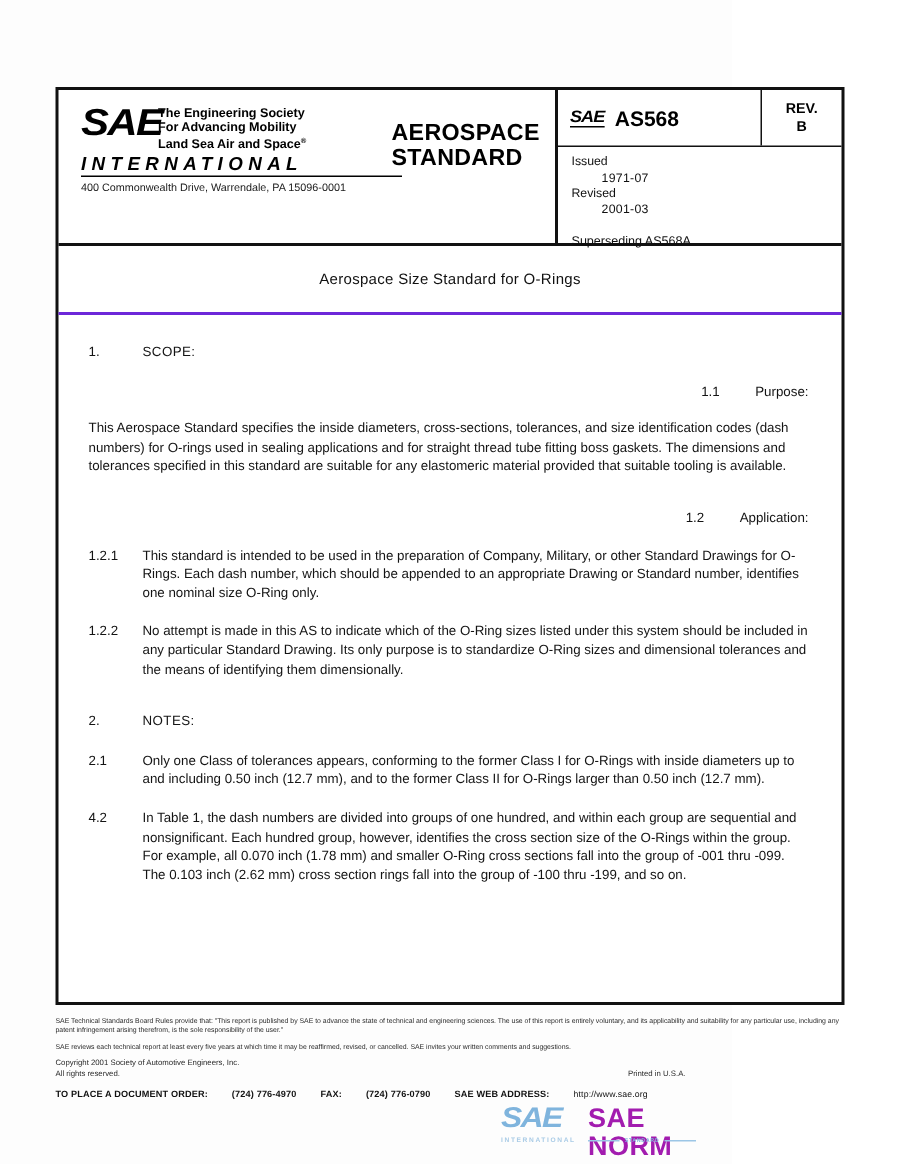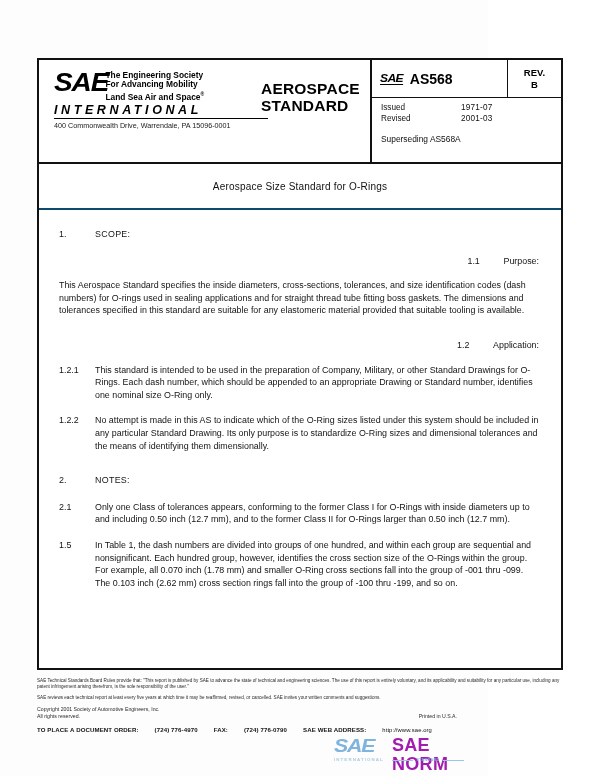--- a/index.html
+++ b/index.html
@@ -131,33 +131,33 @@
     line-height:12px;
     text-align:right;
   }
   .dates{
     position:relative;
     padding:5px 0 0 9px;
     font-size:8.2px;
     color:#101010;
     line-height:10.5px;
   }
-  .date-line{display:flex;}
+  .date-line{display:flex;flex-direction:column;}
   .date-label{width:60px;}
   .date-val{letter-spacing:0.2px;margin-left:20px;}
   .superseding{
     padding:10px 0 0 9px;
     font-size:8.4px;
     color:#101010;
   }
 
   
   .subtitle-band{
     height:46px;
-    border-bottom:2px solid #0c4a6e;
+    border-bottom:2px solid #6d28d9;
     box-sizing:border-box;
     display:flex;align-items:center;justify-content:center;
   }
   .subtitle-text{font-size:10px;color:#111;letter-spacing:0.2px;}
 
   
   .body-area{
     padding:18px 22px 0 20px;
     font-size:8.9px;
     line-height:12.6px;
@@ -357,21 +357,21 @@
         <span class="n">2.</span>
         <span class="t">NOTES:</span>
       </div>
 
       <div class="para">
         <span class="n">2.1</span>
         <span class="t">Only one Class of tolerances appears, conforming to the former Class I for O-Rings with inside diameters  up to and including 0.50 inch (12.7 mm), and to the former Class II for O-Rings larger than 0.50 inch (12.7 mm).</span>
       </div>
 
       <div class="para">
-        <span class="n">1.5</span>
+        <span class="n">4.2</span>
         <span class="t">In Table 1, the dash numbers are divided into groups of one hundred, and within each group are sequential and nonsignificant. Each hundred group, however, identifies the cross section size of the O-Rings within the group. For example, all 0.070 inch (1.78 mm) and smaller O-Ring cross sections fall into the group of -001 thru -099. The 0.103 inch (2.62 mm) cross section rings fall into the group of -100 thru -199, and so on.</span>
       </div>
 
     </div>
   </div>
 
   <div class="footer">
     <div class="foot-p">SAE Technical Standards Board Rules provide that: "This report is published by SAE to advance the state of technical and engineering sciences. The use of this report is entirely voluntary, and its applicability and suitability for any particular use, including any patent infringement arising therefrom, is the sole responsibility of the user."</div>
     <div class="foot-p">SAE reviews each technical report at least every five years at which time it may be reaffirmed, revised, or cancelled. SAE invites your written comments and suggestions.</div>
   </div>

